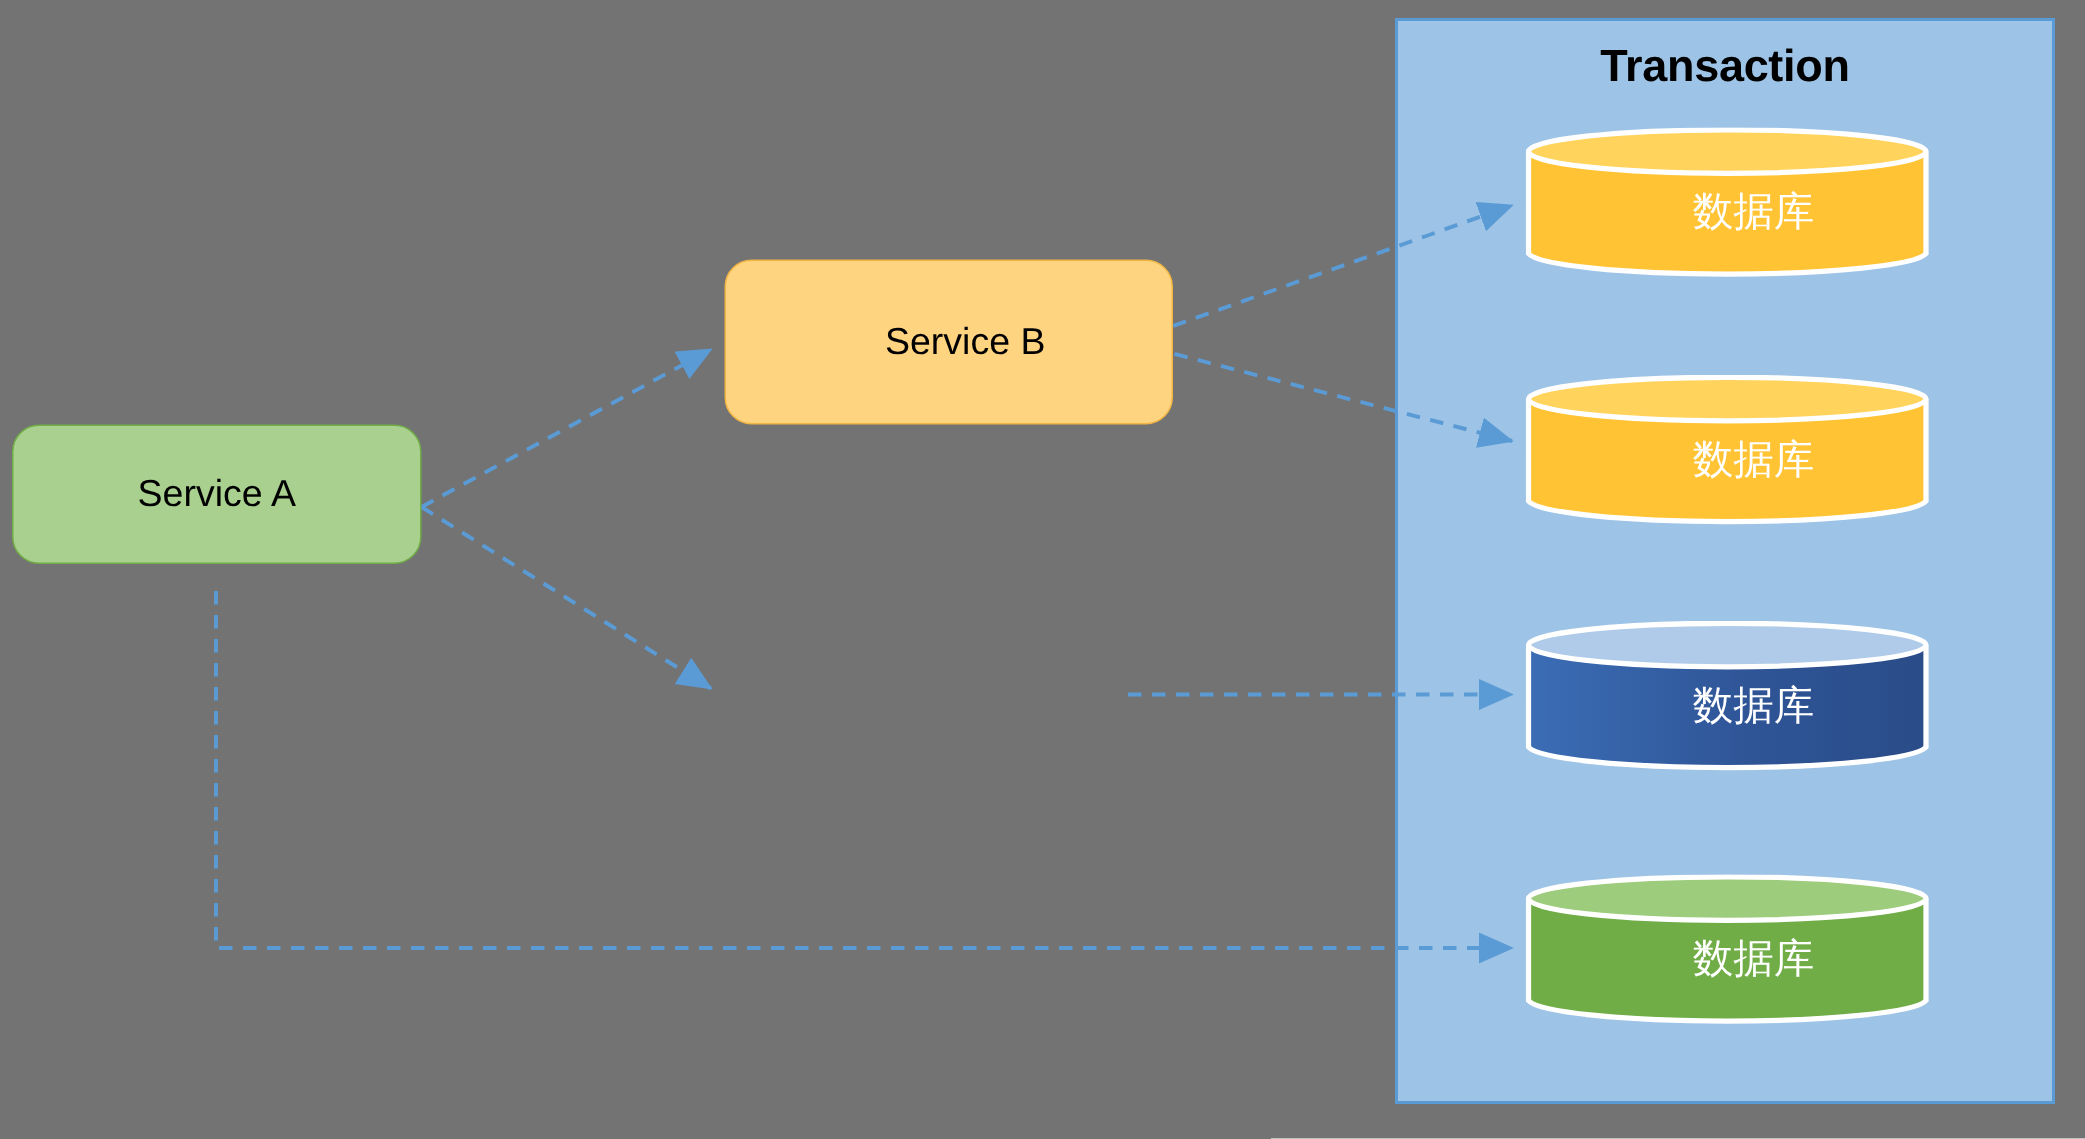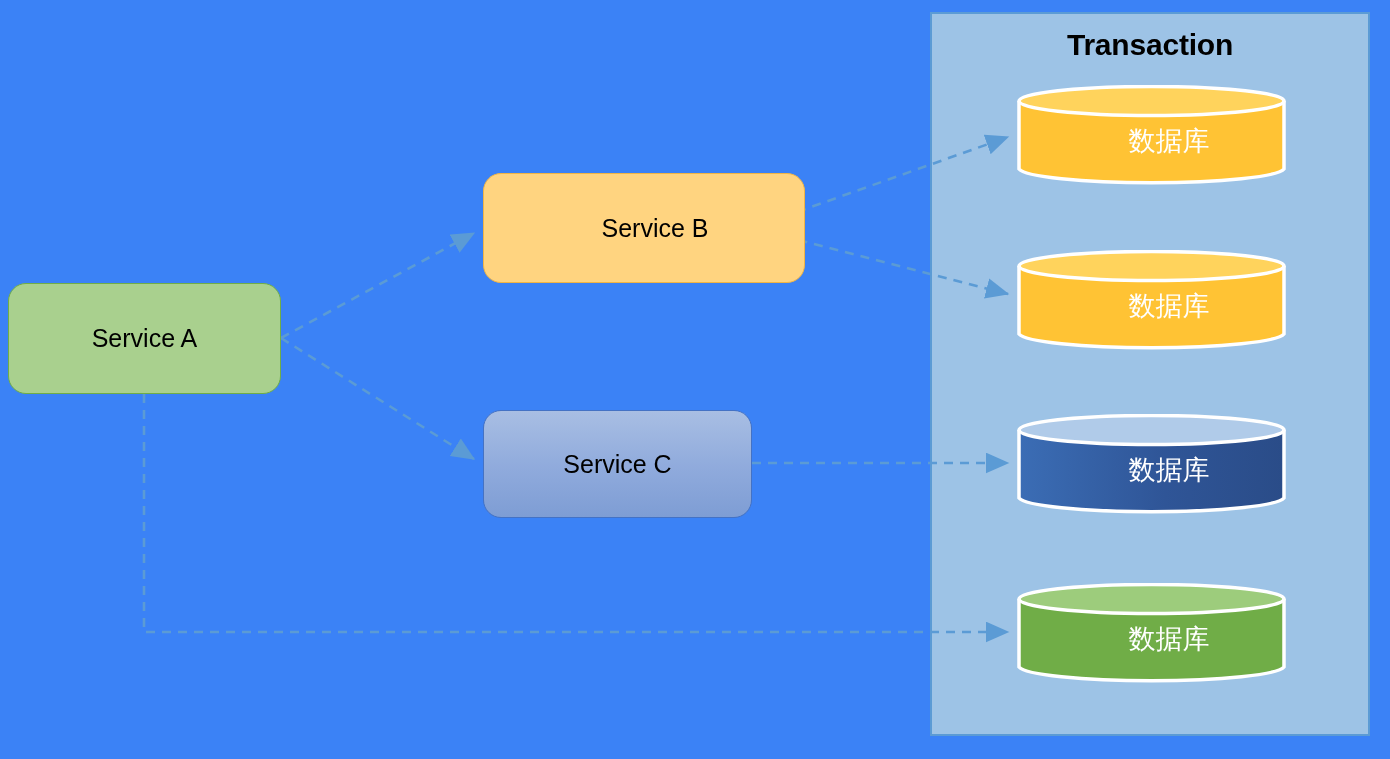--- a/index.html
+++ b/index.html
@@ -7,21 +7,21 @@
     padding: 0;
     background: #ffffff;
   }
   body {
     font-family: "Liberation Sans", "DejaVu Sans", sans-serif;
   }
   #canvas {
     position: relative;
     width: 1390px;
     height: 759px;
-    background: #3b82f6;
+    background: #737373;
     overflow: hidden;
   }
   
   .transaction-panel {
     position: absolute;
     left: 930px;
     top: 12px;
     width: 440px;
     height: 724px;
     background: #9DC3E6;
@@ -44,26 +44,26 @@
     position: absolute;
     box-sizing: border-box;
     border-radius: 18px;
     display: flex;
     align-items: center;
     justify-content: center;
     font-size: 25px;
     color: #000000;
   }
   .svc-a {
-    left: 8px; top: 283px; width: 273px; height: 111px;
+    left: 8px; top: 283px; width: 273px; height: 93px;
     background: #A9D08E;
     border: 1.5px solid #70AD47;
   }
   .svc-b {
-    left: 483px; top: 173px; width: 322px; height: 110px;
+    left: 483px; top: 173px; width: 299px; height: 110px;
     background: #FFD480;
     border: 1.5px solid #F2B544;
     padding-left: 22px;
   }
   .svc-c {
     left: 483px; top: 410px; width: 269px; height: 108px;
     background: linear-gradient(180deg, #A8BEE3 0%, #8FAADC 55%, #7E9DD4 100%);
     border: 1.5px solid #4472C4;
   }
   
@@ -126,23 +126,20 @@
 
     <path d="M752,463 L1008,463" fill="none" stroke="#5B9BD5" stroke-width="2.6" stroke-dasharray="9,7" marker-end="url(#arrow)"></path>
   </svg>
 
   <div class="svc-box svc-a">
     <span>Service A</span>
   </div>
   <div class="svc-box svc-b">
     <span>Service B</span>
   </div>
-  <div class="svc-box svc-c">
-    <span>Service C</span>
-  </div>
 
   <div class="cyl db1">
     <svg width="269" height="100" viewBox="0 0 269 100" xmlns="http://www.w3.org/2000/svg">
       <path d="M2,16 L2,84 A133,15 0 0 0 267,84 L267,16 Z" fill="#FFC334"></path>
       <ellipse cx="134.5" cy="16" rx="132.5" ry="14.5" fill="#FFD35C"></ellipse>
       <path d="M2,16 L2,84 A133,15 0 0 0 267,84 L267,16" fill="none" stroke="#FFFFFF" stroke-width="3.5"></path>
       <ellipse cx="134.5" cy="16" rx="132.5" ry="14.5" fill="none" stroke="#FFFFFF" stroke-width="3.5"></ellipse>
     </svg>
     <div class="cyl-label">数据库</div>
   </div>

